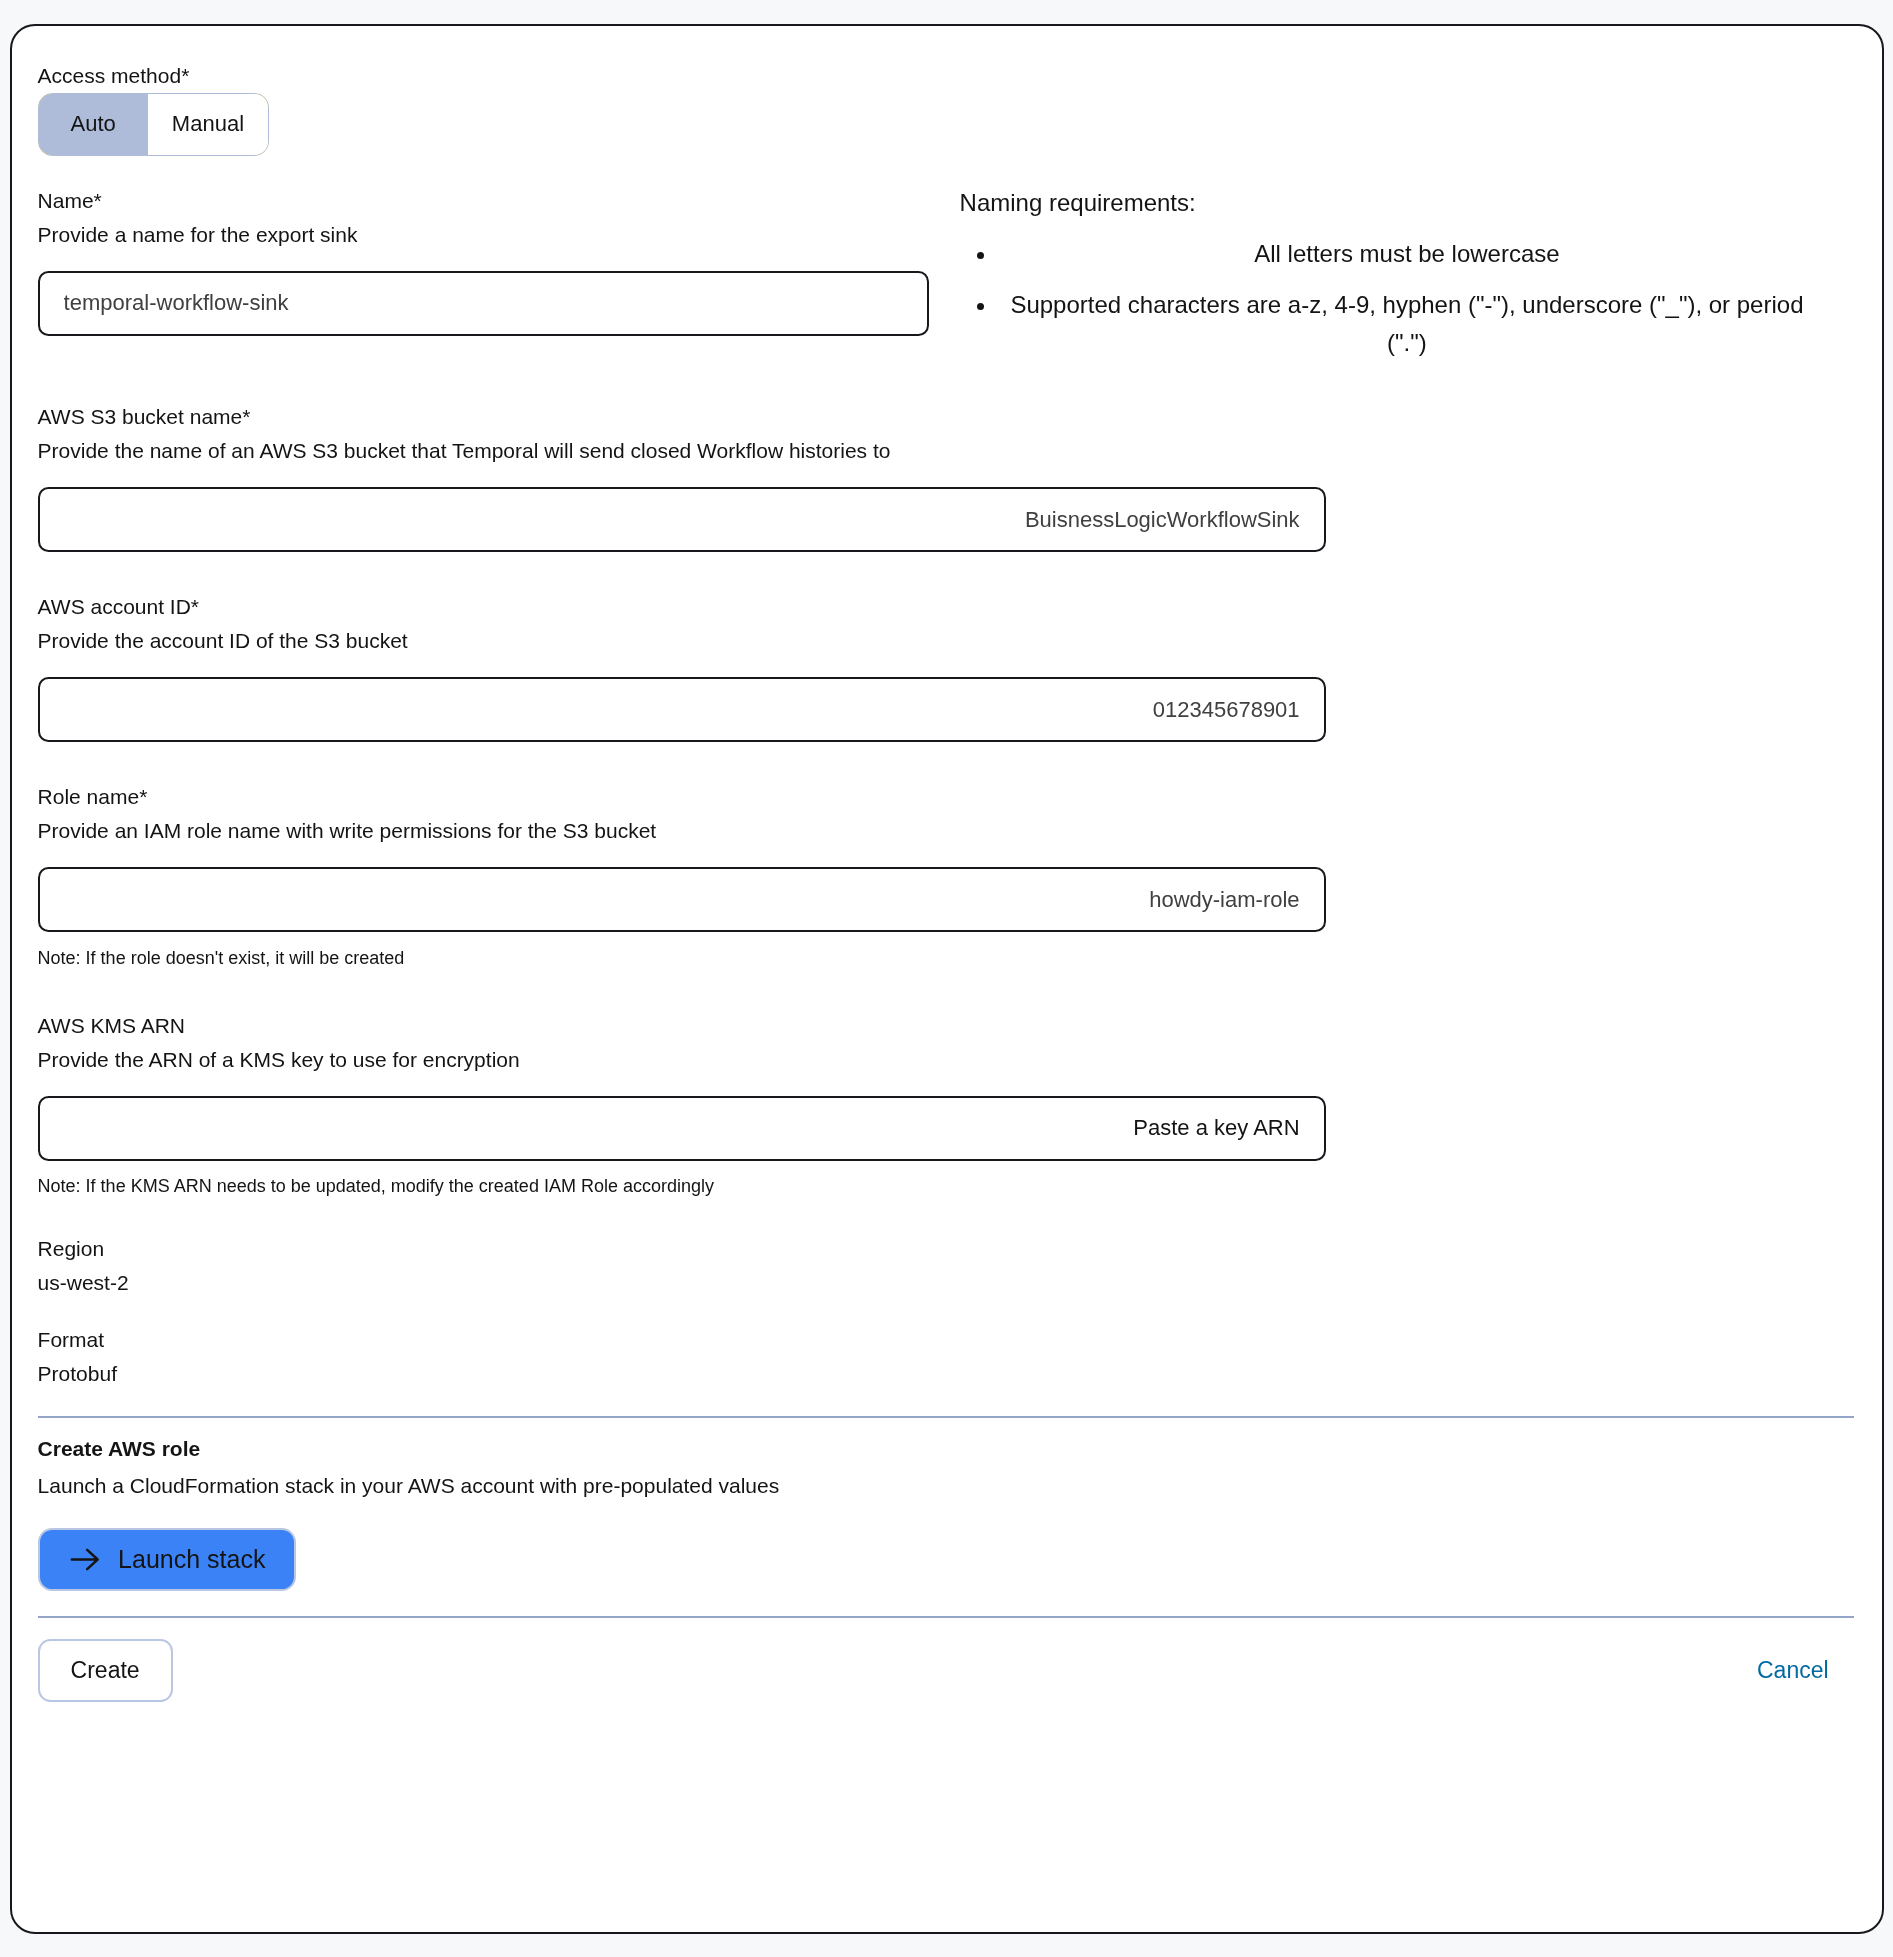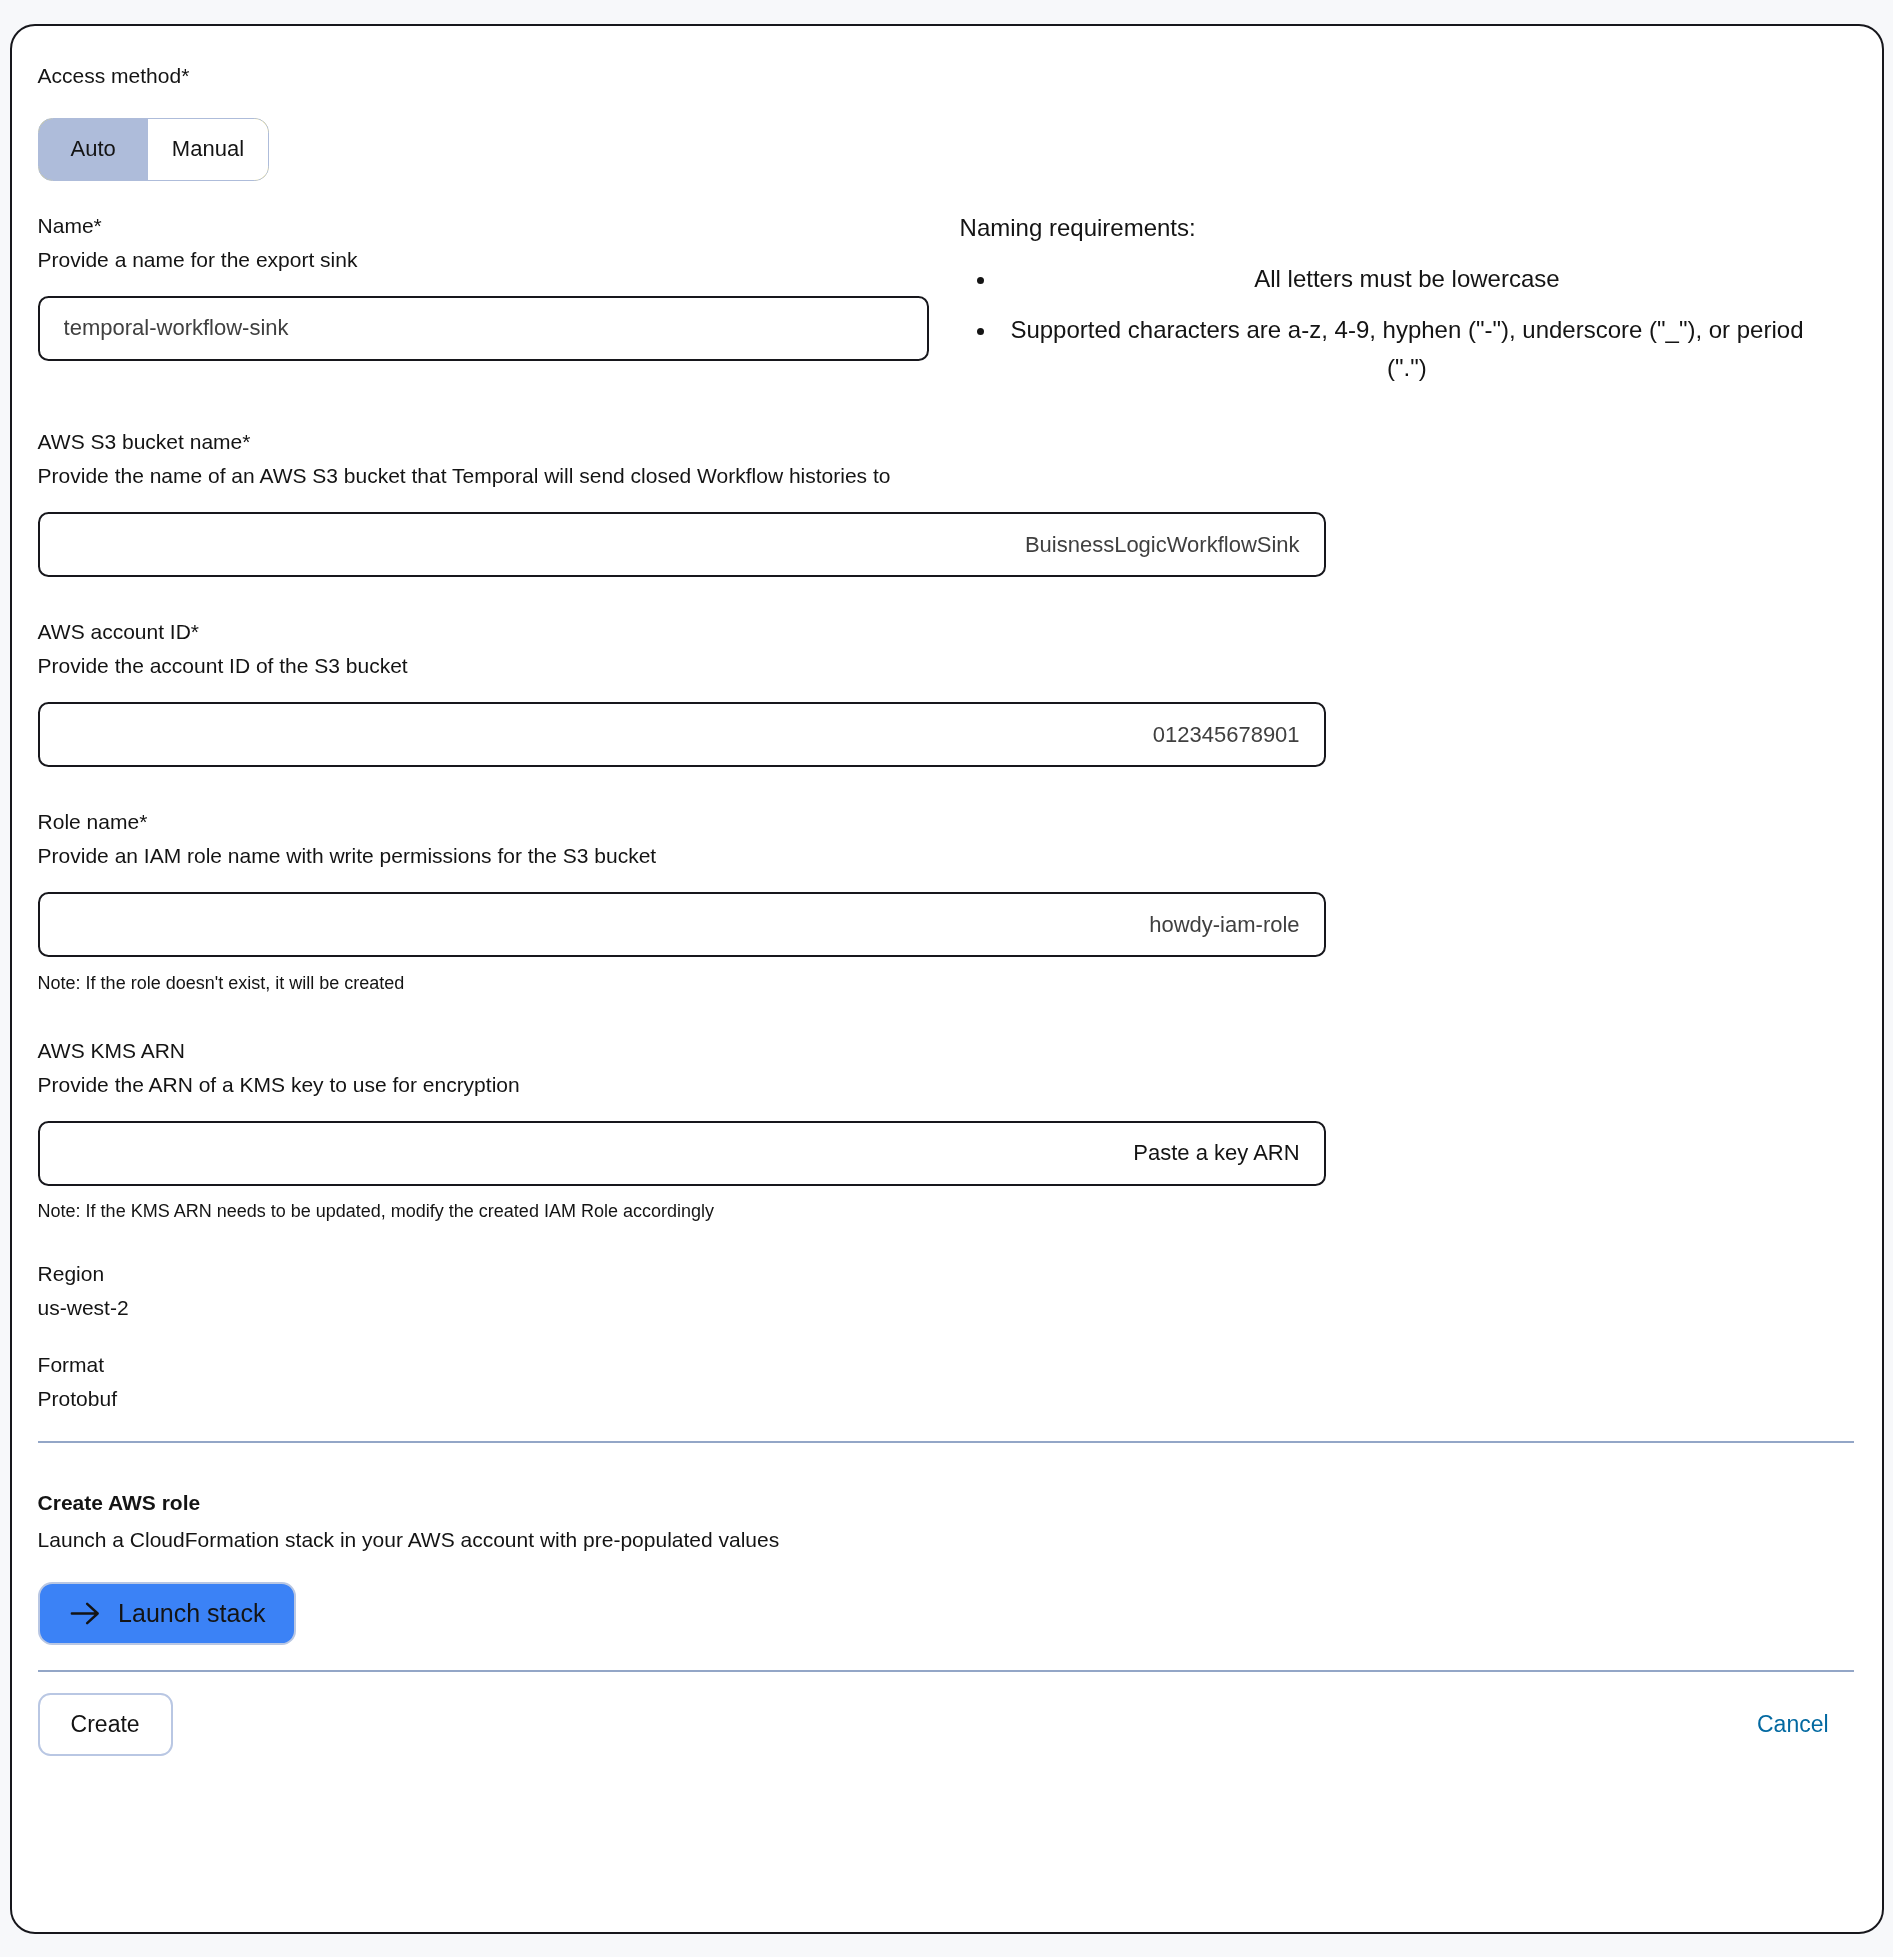--- a/index.html
+++ b/index.html
@@ -19,21 +19,20 @@
     border-radius: 25px;
     padding: 32.5px 28px 0 26px;
     overflow: hidden;
   }
   .label, .desc { font-size: 21px; line-height: 34px; }
   .note { font-size: 18px; line-height: 25px; margin-top: 13.4px; }
 
   
   .toggle {
     display: inline-flex;
-    margin-top: 25px;
     height: 63px;
     border: 1.9px solid #aebcda;
     border-radius: 14.3px;
     overflow: hidden;
     background: #fde047;
   }
   .seg {
     display: flex; align-items: center; justify-content: center;
     font-size: 22px; cursor: pointer; user-select: none;
   }
@@ -65,21 +64,21 @@
 
   .reqs-title { font-size: 24px; line-height: 38px; }
   .reqs-list { margin: 9.6px 0 0 0; padding-left: 38px; font-size: 24px; line-height: 38px; }
   .reqs-list li { padding-left: 5.7px; margin-top: 13.4px; text-align: center; }
 
   .static-group { margin-top: 32.5px; }
   .static-group2 { margin-top: 23px; }
 
   .divider { border: none; border-top: 2.9px solid #93a6c7; margin: 25px 0 0 0; }
 
-  .section-title { font-size: 21px; font-weight: bold; line-height: 34px; margin-top: 43px; }
+  .section-title { font-size: 21px; font-weight: bold; line-height: 34px; margin-top: 14px; }
   .section-desc { font-size: 21px; line-height: 34px; margin-top: 3.8px; }
 
   .soft-btn {
     display: inline-flex; align-items: center;
     margin-top: 25px;
     height: 63px;
     background: #3b82f6;
     border: 2.4px solid #b9c7e3;
     border-radius: 14.3px;
     padding: 0 29px;

